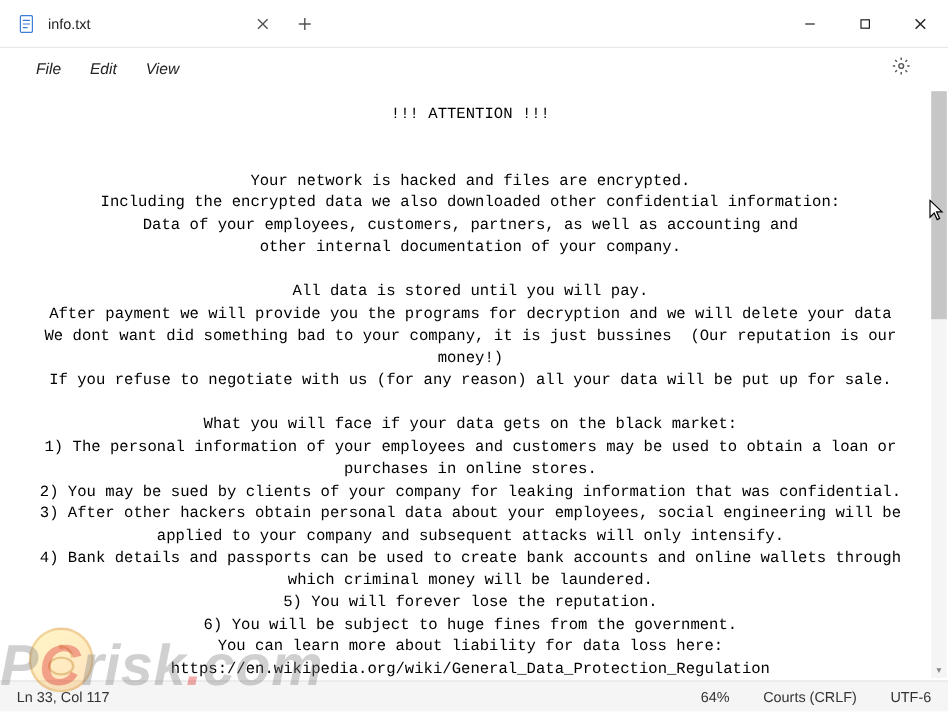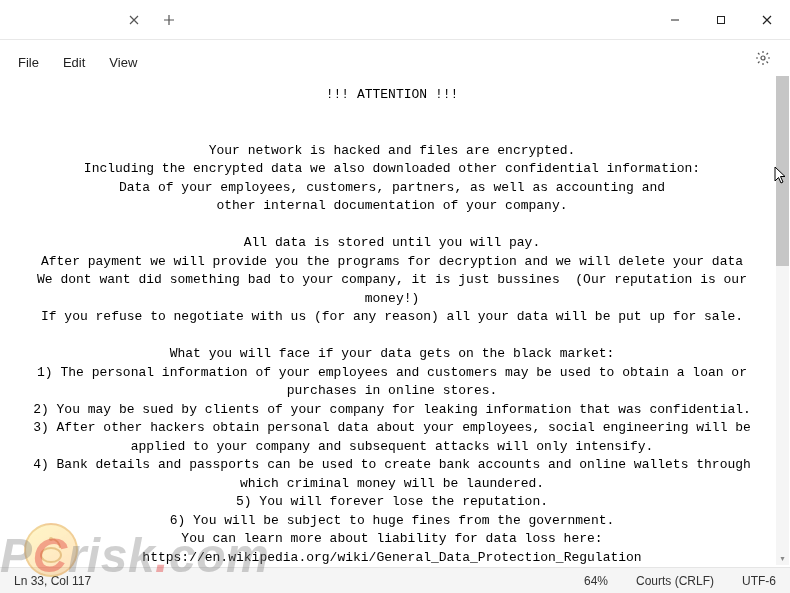--- a/index.html
+++ b/index.html
@@ -10,21 +10,21 @@
 .tab { display: flex; align-items: center; padding: 0 10px 0 14px; height: 40px; gap: 10px; }
 .tab-icon { width: 16px; height: 16px; display: flex; align-items: center; justify-content: center; }
 .tab-title { font-size: 12px; color: #222; }
 .tab-close { width: 28px; height: 28px; display: flex; align-items: center; justify-content: center; margin-left: 120px; color: #555; border-radius: 4px; }
 .new-tab { width: 30px; height: 30px; display: flex; align-items: center; justify-content: center; color: #555; margin-left: 6px; border-radius: 4px; }
 .titlebar-spacer { flex: 1; }
 .win-controls { display: flex; height: 40px; }
 .win-btn { width: 46px; display: flex; align-items: center; justify-content: center; color: #222; }
 
 
-.menubar { height: 34px; display: flex; align-items: flex-end; padding: 0 6px; }
+.menubar { height: 34px; display: flex; align-items: center; padding: 0 18px; font-style: italic; }
 .menu-item { padding: 4px 12px; font-size: 13px; color: #222; border-radius: 4px; }
 .menubar-spacer { flex: 1; }
 .settings-icon { width: 34px; height: 28px; display: flex; align-items: center; justify-content: center; color: #555; border-radius: 4px; margin-right: 4px; }
 
 
 .content-wrap { position: relative; height: calc(593px - 40px - 34px - 26px); text-align: center; }
 .content { position: absolute; inset: 0 16px 0 0; padding: 12px 10px 12px 20px; font-family: Consolas, "Courier New", monospace; font-size: 13px; line-height: 18.5px; color: #000; white-space: pre-wrap; overflow: hidden; }
 .scrollbar-track { position: absolute; right: 1px; top: 2px; bottom: 2px; width: 13px; background: #f5f5f5; }
 .scrollbar-thumb { position: absolute; right: 1px; top: 2px; width: 13px; height: 190px; background: #c6c6c6; border-radius: 0; }
 .scroll-arrow { position: absolute; right: 1px; width: 13px; height: 13px; display: flex; align-items: center; justify-content: center; font-size: 8px; color: #888; }
@@ -45,20 +45,31 @@
 .wm-logo { position: absolute; bottom: 16px; left: 24px; width: 54px; height: 54px; border-radius: 50%; background: linear-gradient(145deg, rgba(255,215,0,0.22), rgba(255,140,0,0.25)); border: 2px solid rgba(200,120,20,0.25); display: flex; align-items: center; justify-content: center; pointer-events: none; }
 .wm-logo svg { opacity: 0.3; }
 
 
 .cursor { position: absolute; top: 166px; right: 2px; pointer-events: none; }
 </style>
 </head>
 <body>
 
 <div class="titlebar">
+  <div class="tab">
+    <span class="tab-icon">
+      <svg width="16" height="16" viewBox="0 0 16 16">
+          <rect x="3" y="1" width="10" height="14" rx="1" fill="#fff" stroke="#3a7bd5" stroke-width="1"></rect>
+          <line x1="5" y1="5" x2="11" y2="5" stroke="#3a7bd5" stroke-width="1"></line>
+          <line x1="5" y1="8" x2="11" y2="8" stroke="#3a7bd5" stroke-width="1"></line>
+          <line x1="5" y1="11" x2="9" y2="11" stroke="#3a7bd5" stroke-width="1"></line>
+        </svg>
+    </span>
+    <span class="tab-title">info.txt</span>
+  </div>
   <div class="tab-close">
     <svg width="10" height="10" viewBox="0 0 10 10">
         <path d="M1 1 L9 9 M9 1 L1 9" stroke="#555" stroke-width="1.2"></path>
       </svg>
   </div>
   <div class="new-tab">
     <svg width="12" height="12" viewBox="0 0 12 12">
         <path d="M6 1 V11 M1 6 H11" stroke="#555" stroke-width="1.2"></path>
       </svg>
   </div>

